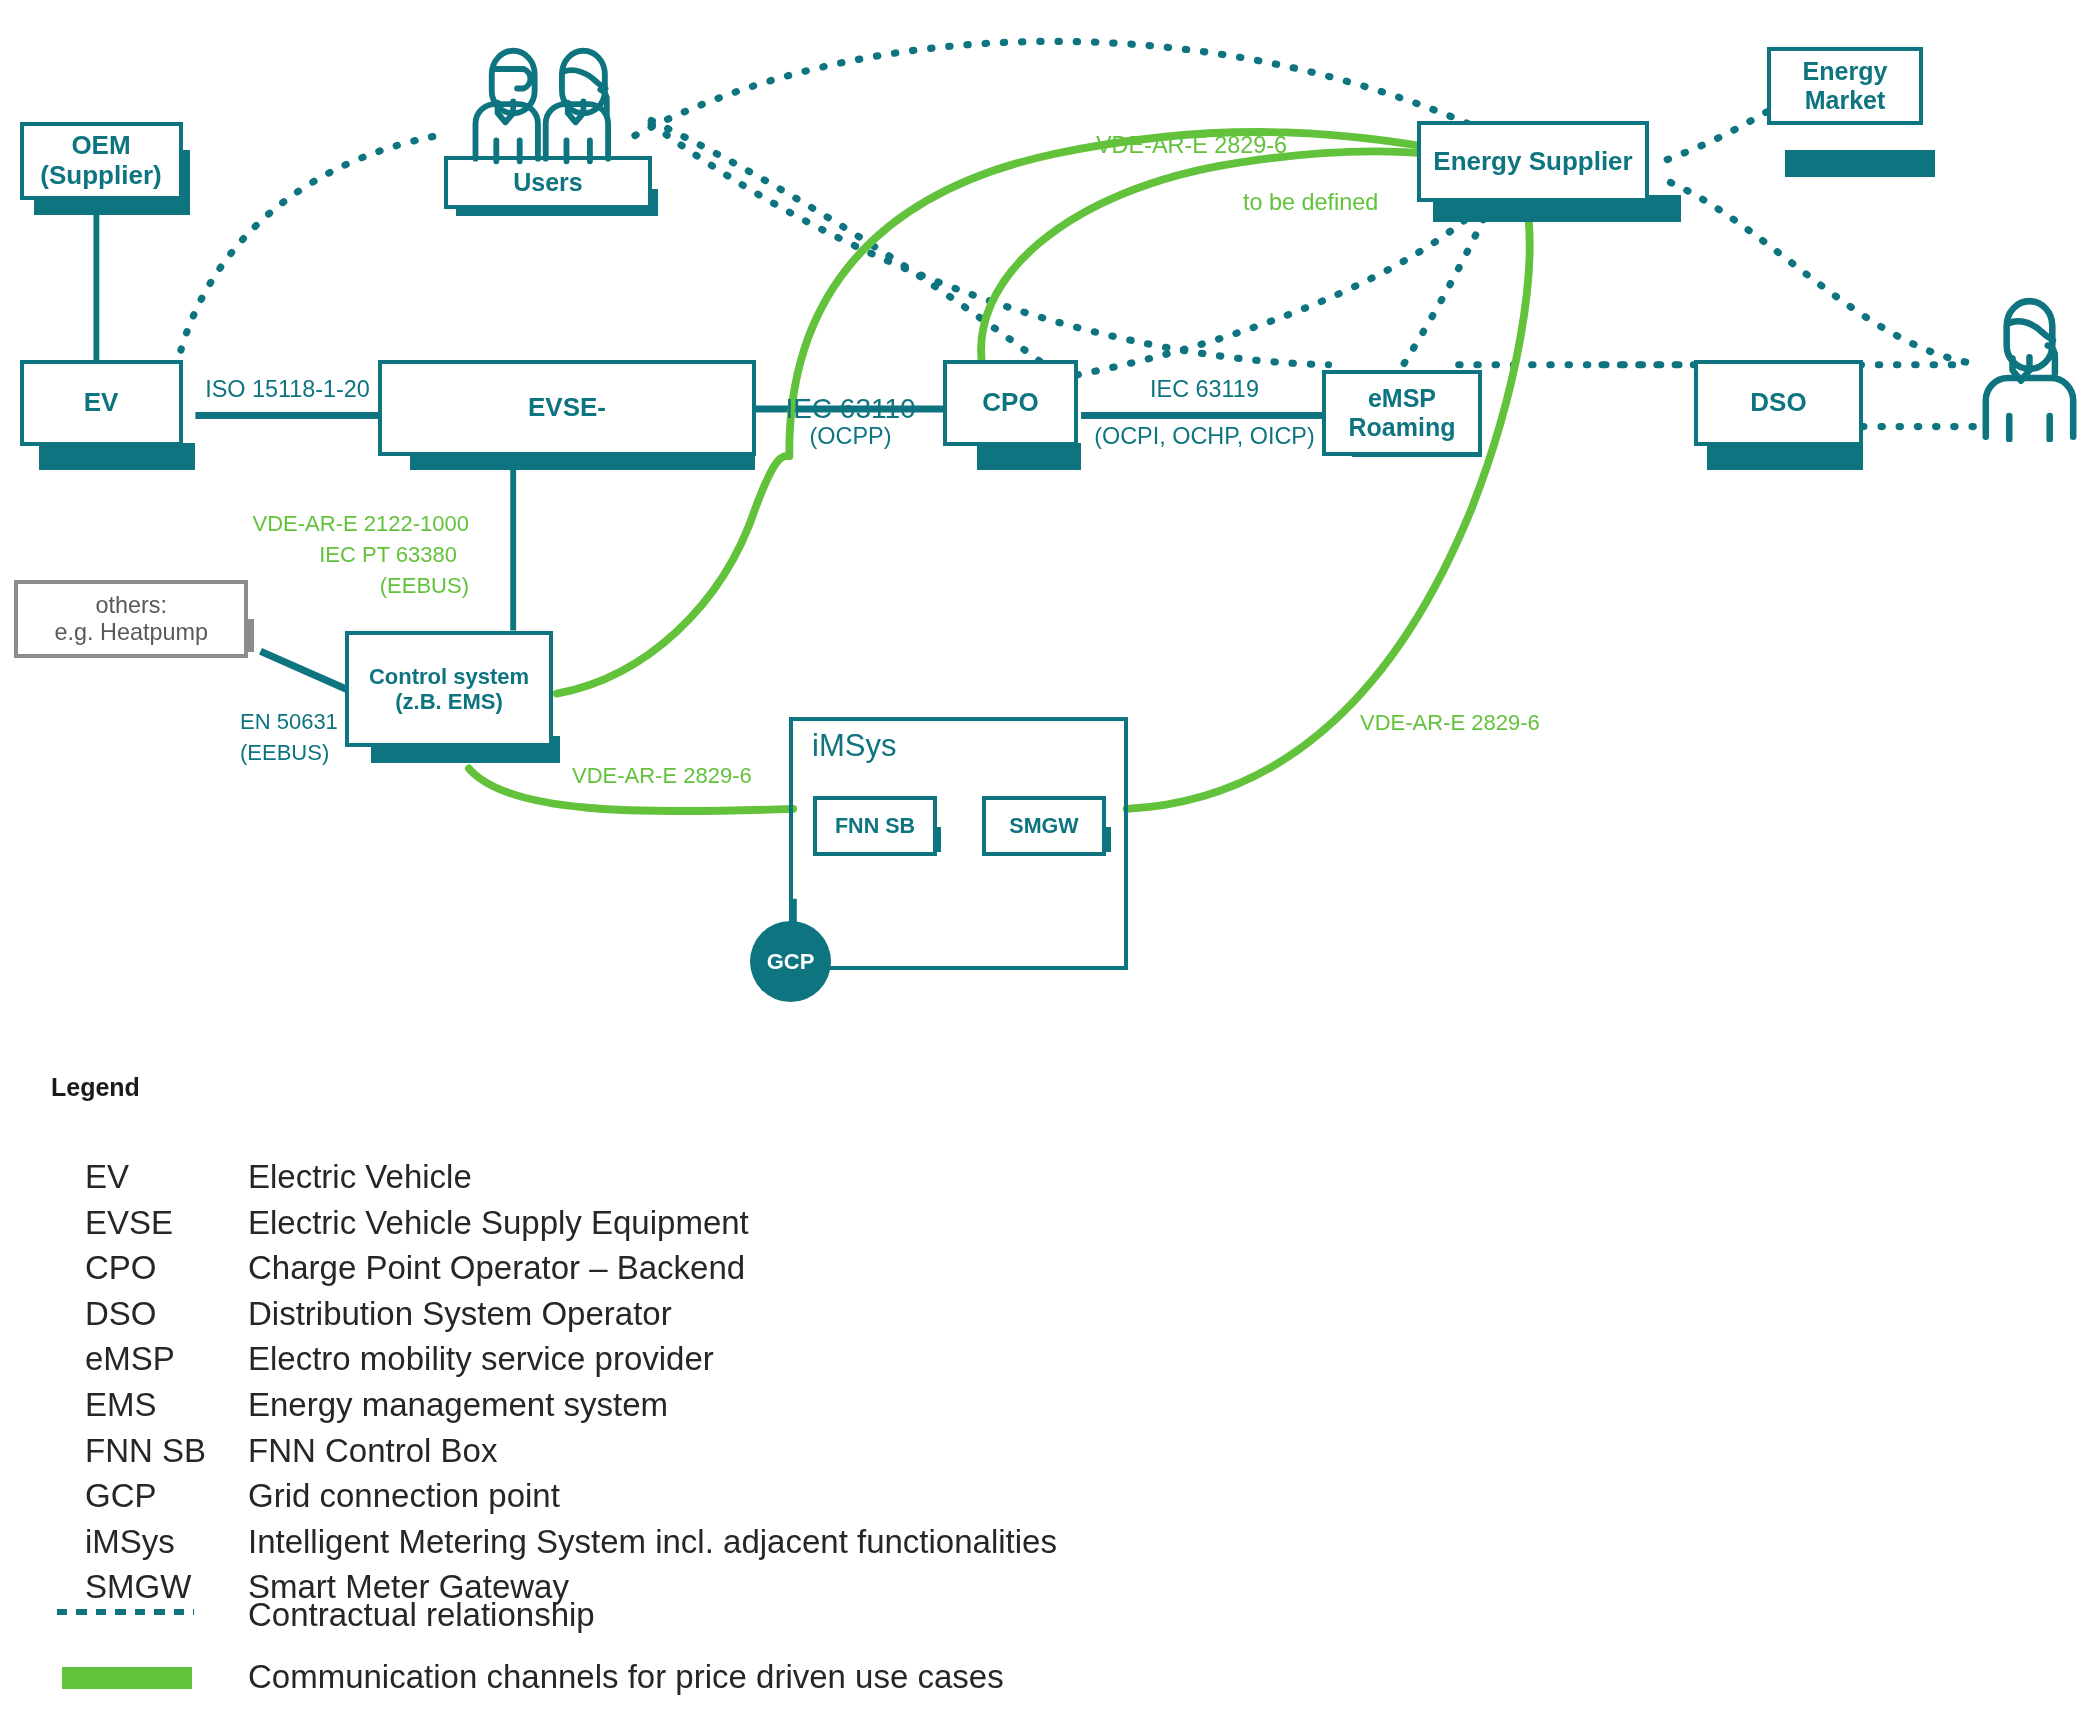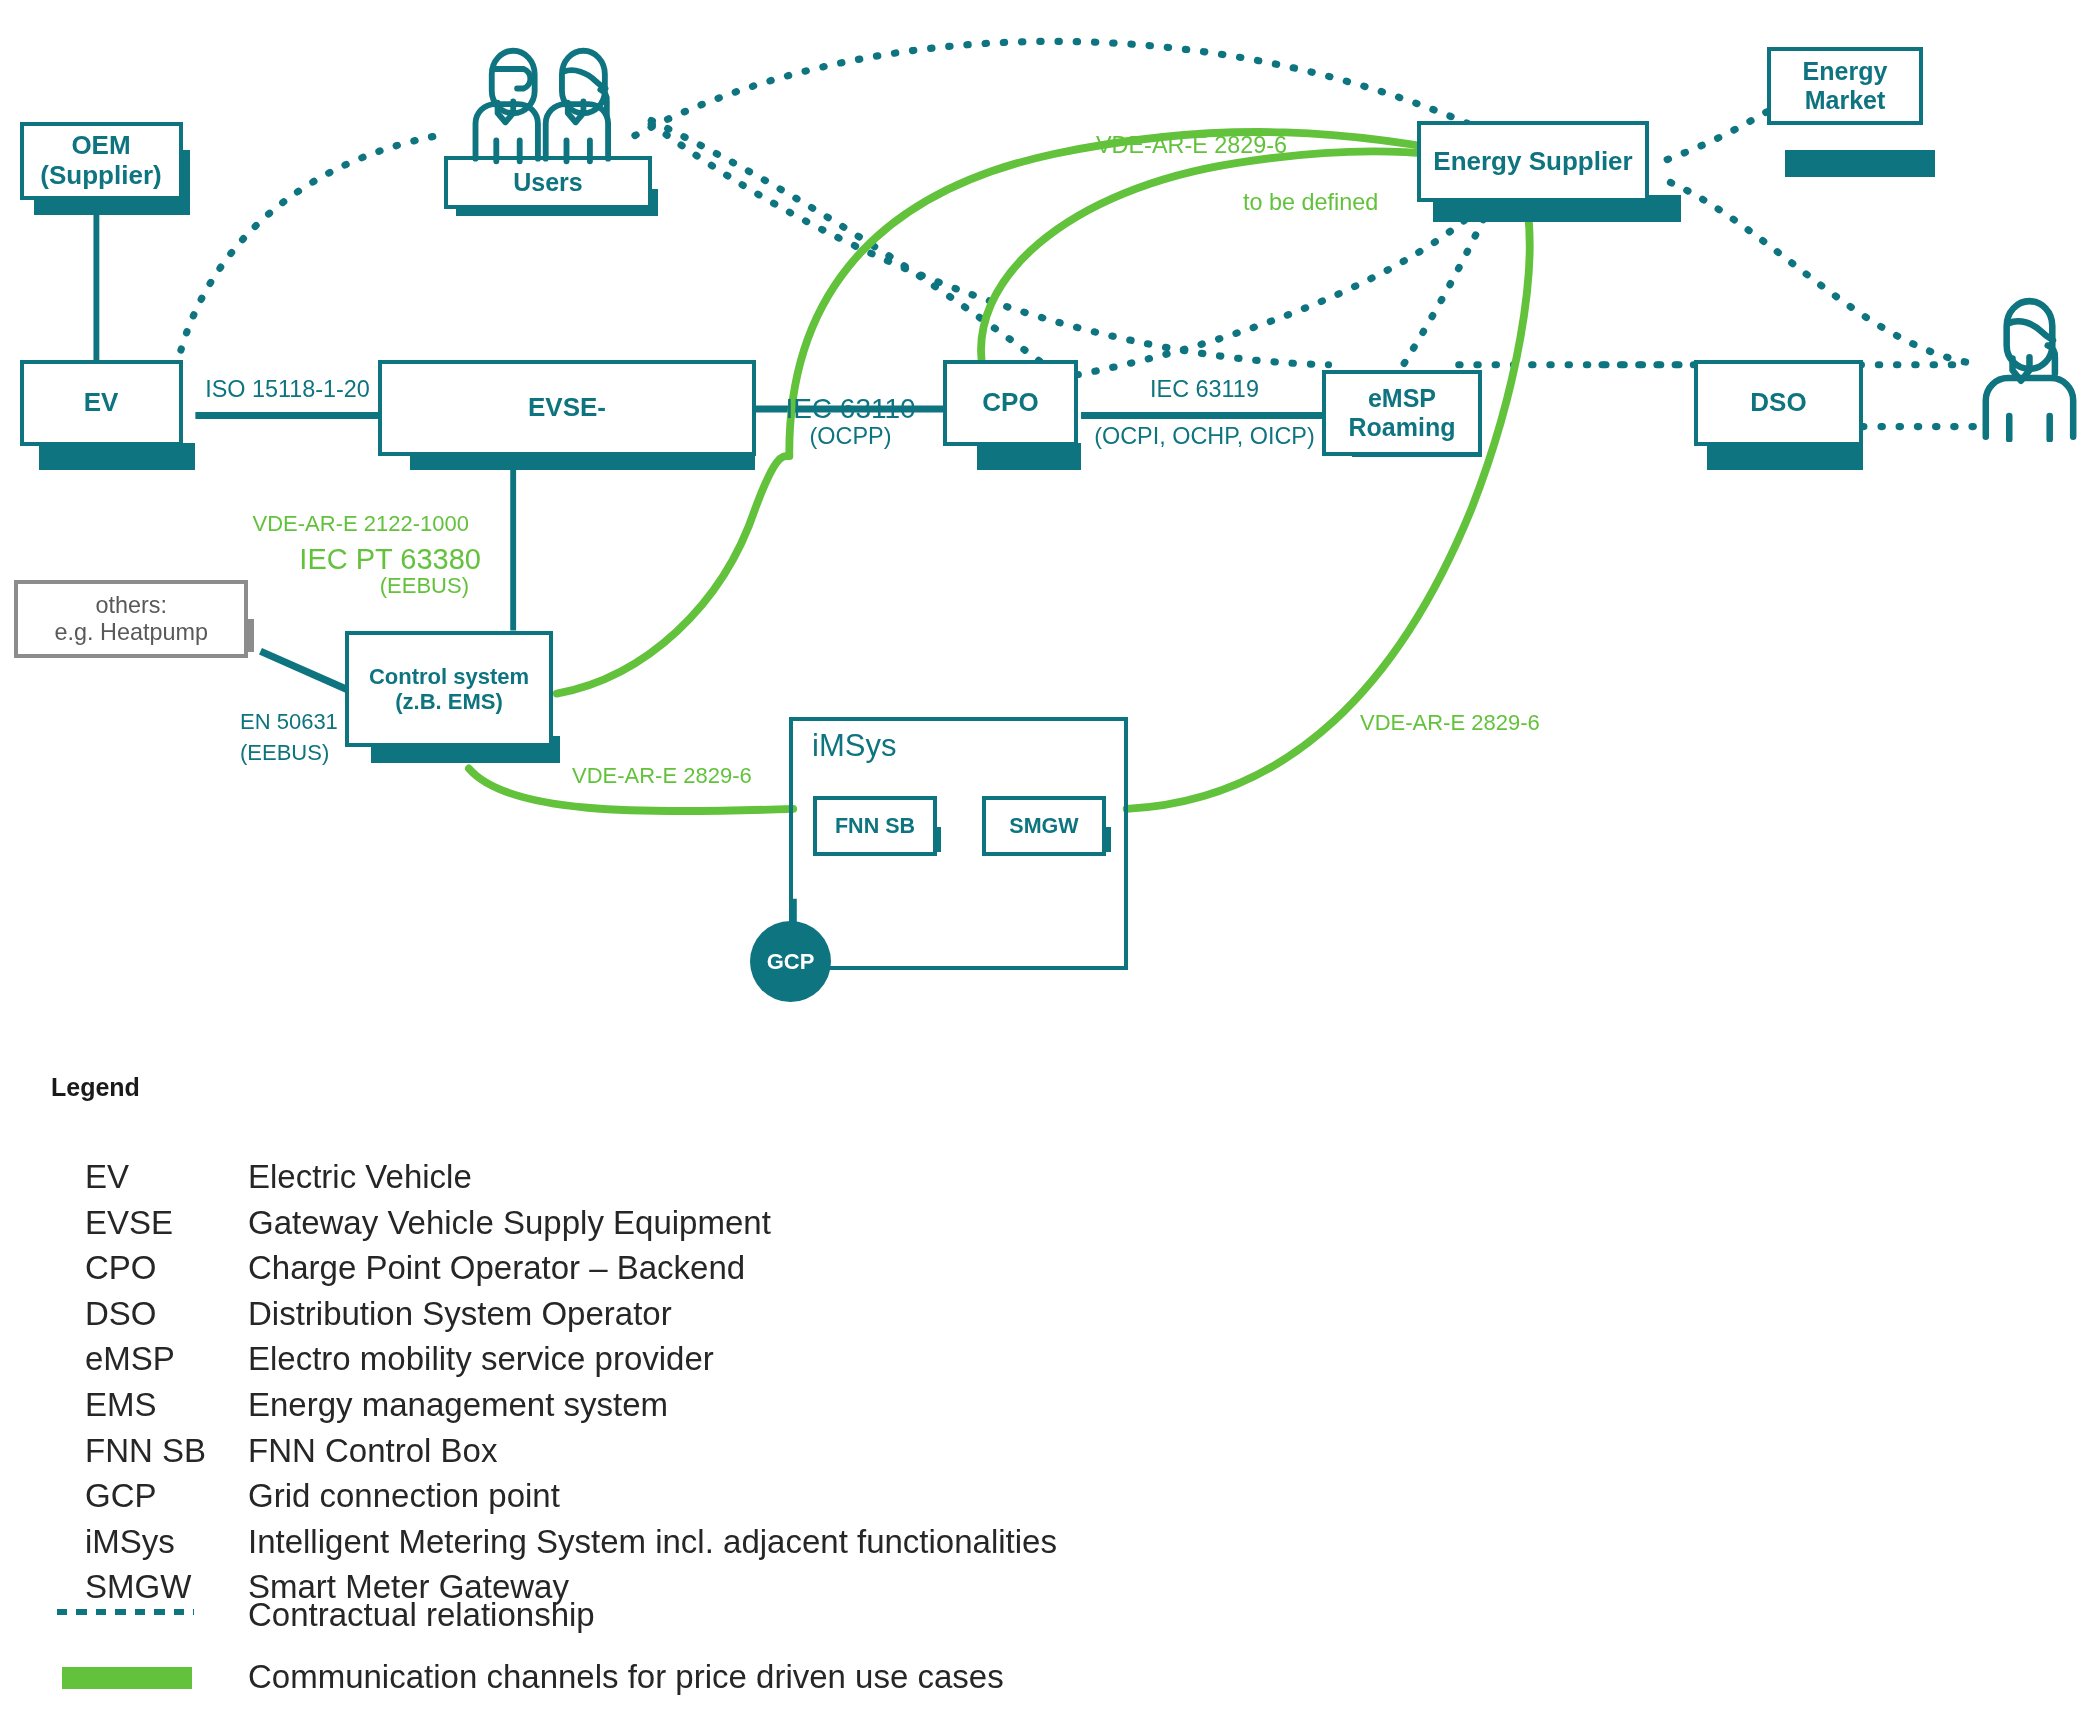--- a/index.html
+++ b/index.html
@@ -232,21 +232,21 @@
 
   <div class="elabel teal ctr" style="left:203px; top:376px; width:169px; font-size:23.4px;">ISO 15118-1-20</div>
 
   <div class="elabel teal ctr" style="left:769px; top:392px; width:163px; font-size:28px;">IEC 63110</div>
   <div class="elabel teal ctr" style="left:769px; top:423px; width:163px; font-size:23.4px;">(OCPP)</div>
 
   <div class="elabel teal ctr" style="left:1094px; top:376px; width:221px; font-size:23.4px;">IEC 63119</div>
   <div class="elabel teal ctr" style="left:1094px; top:423px; width:221px; font-size:23.4px;">(OCPI, OCHP, OICP)</div>
 
   <div class="elabel green rt" style="left:208px; top:511px; width:261px; font-size:22px;">VDE-AR-E 2122-1000</div>
-  <div class="elabel green rt" style="left:220px; top:542px; width:261px; font-size:29px;">IEC PT 63380</div>
+  <div class="elabel green rt" style="left:196px; top:542px; width:261px; font-size:22px;">IEC PT 63380</div>
   <div class="elabel green rt" style="left:208px; top:573px; width:261px; font-size:22px;">(EEBUS)</div>
 
   <div class="elabel teal" style="left:240px; top:709px; font-size:22px;">EN 50631</div>
   <div class="elabel teal" style="left:240px; top:740px; font-size:22px;">(EEBUS)</div>
 
   <div class="elabel green" style="left:1096px; top:132px; font-size:23.4px;">VDE-AR-E 2829-6</div>
   <div class="elabel green" style="left:1243px; top:189px; font-size:23.4px;">to be defined</div>
 
   <div class="elabel green" style="left:572px; top:763px; font-size:22px;">VDE-AR-E 2829-6</div>
 
@@ -254,21 +254,21 @@
 
   <div id="legend">
     <div id="legend-title">Legend</div>
 
     <div class="lg-row" style="top:142px;">
       <span class="lg-abbr">EV</span>
       <span class="lg-desc">Electric Vehicle</span>
     </div>
     <div class="lg-row" style="top:188px;">
       <span class="lg-abbr">EVSE</span>
-      <span class="lg-desc">Gateway Vehicle Supply Equipment</span>
+      <span class="lg-desc">Electric Vehicle Supply Equipment</span>
     </div>
     <div class="lg-row" style="top:233px;">
       <span class="lg-abbr">CPO</span>
       <span class="lg-desc">Charge Point Operator – Backend</span>
     </div>
     <div class="lg-row" style="top:279px;">
       <span class="lg-abbr">DSO</span>
       <span class="lg-desc">Distribution System Operator</span>
     </div>
     <div class="lg-row" style="top:324px;">

